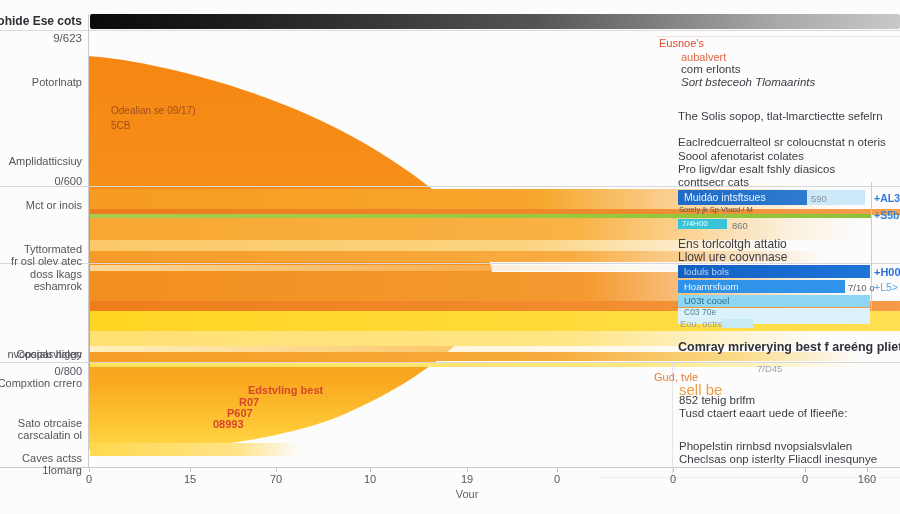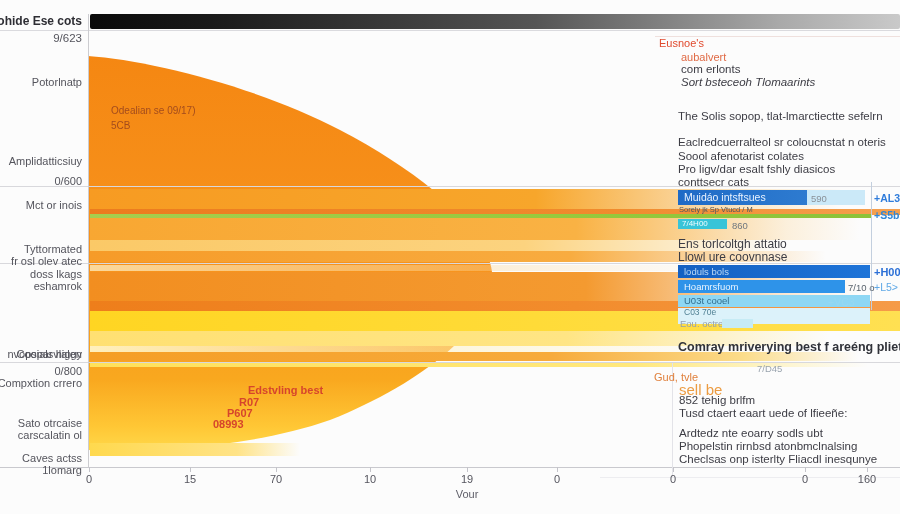--- a/index.html
+++ b/index.html
@@ -131,22 +131,21 @@
   <div class="abs" style="left:680px;top:318px;font-size:9.5px;color:#97A1AB;white-space:nowrap;">Eou. octrer</div>
   <div class="abs" style="left:722px;top:319px;width:31px;height:9px;background:#C6EBF5;"></div>
   <div class="gval" style="left:757px;top:318px;color:#9AA4AE;margin-top:45px;">7/D45</div>
 
   <div class="abs" style="left:678px;top:340px;font-size:12.5px;font-weight:bold;color:#303239;white-space:nowrap;">Comray mriverying best f areéng plietat</div>
 
   <div class="rtext" style="left:654px;top:371px;color:#E0813D;font-size:11px;">Gud, tvle</div>
   <div class="rtext" style="left:679px;top:383px;color:#EC9C42;font-size:15px;">sell be</div>
   <div class="rtext" style="left:679px;top:394px;">852 tehig brlfm</div>
   <div class="rtext" style="left:679px;top:407px;">Tusd ctaert eaart uede of lfieeñe:</div>
-  <div class="rtext" style="left:679px;top:427px;">Ardtedz nte eoarry sodls ubt</div>
-  <div class="rtext" style="left:679px;top:440px;">Phopelstin rirnbsd atonbmclnalsing</div>
+  <div class="rtext" style="left:679px;top:440px;">Phopelstin rirnbsd nvopsialsvlalen</div>
   <div class="rtext" style="left:679px;top:453px;">Checlsas onp isterlty Fliacdl inesqunye</div>
 
   <div class="tickmark" style="left:89px;"></div>
   <div class="tickmark" style="left:190px;"></div>
   <div class="tickmark" style="left:276px;"></div>
   <div class="tickmark" style="left:370px;"></div>
   <div class="tickmark" style="left:467px;"></div>
   <div class="tickmark" style="left:557px;"></div>
   <div class="tickmark" style="left:673px;"></div>
   <div class="tickmark" style="left:805px;"></div>

